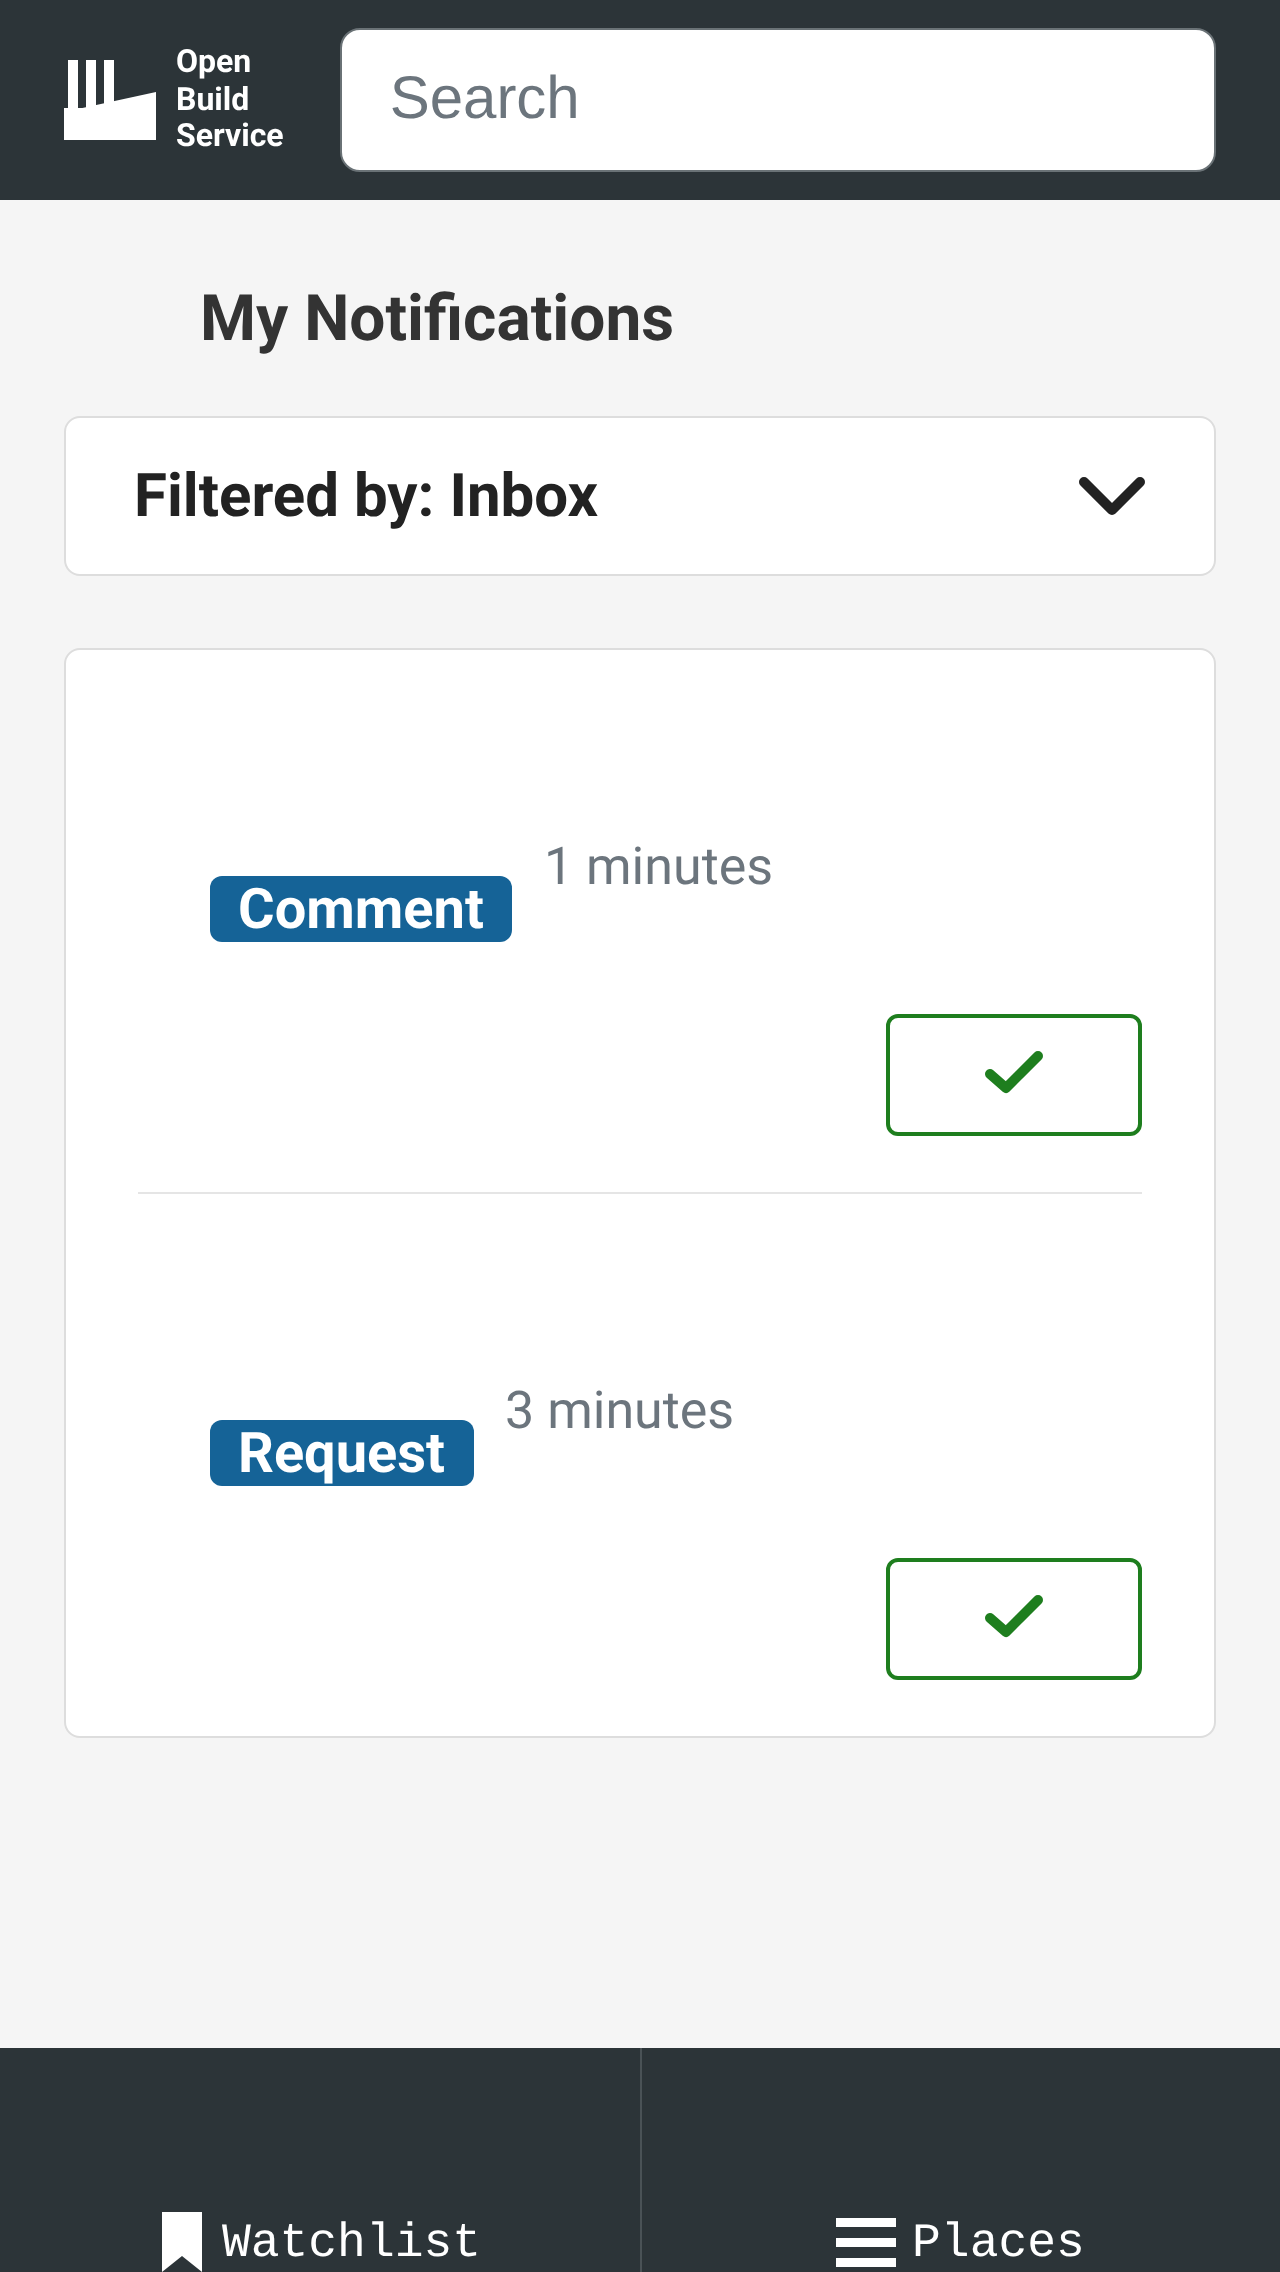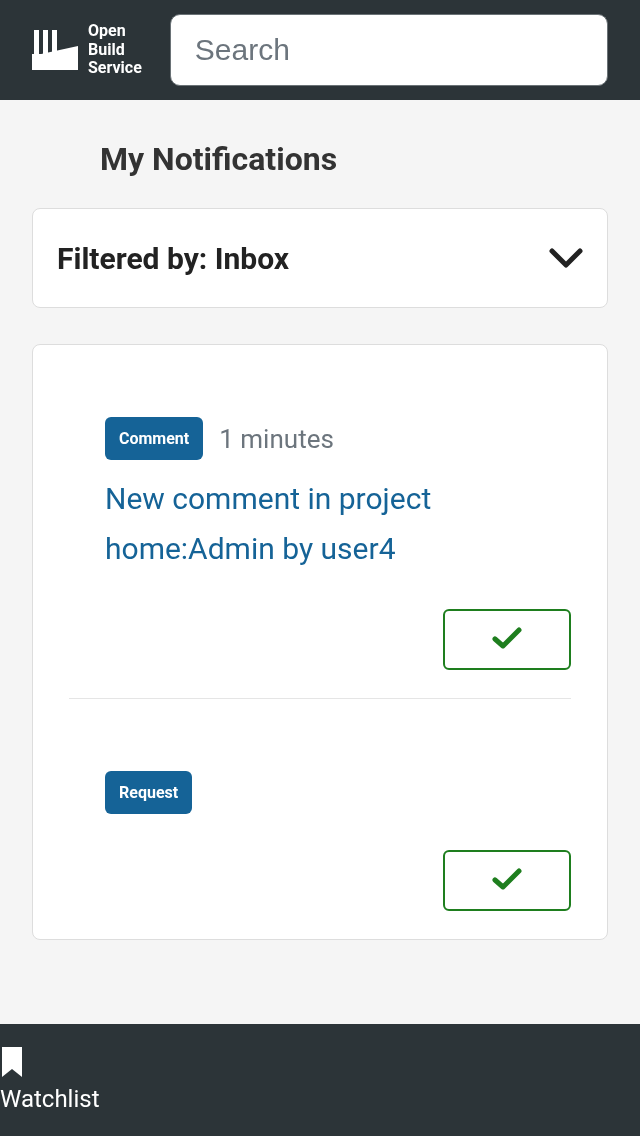--- a/index.html
+++ b/index.html
@@ -60,25 +60,25 @@
       font-weight: 700;
       color: #333;
       padding: 40px 32px 30px 100px;
     }
     
     .filter-box {
       margin: 0 32px;
       background: #fff;
       border: 1px solid #ddd;
       border-radius: 8px;
-      height: 100px;
+      height: 80px;
       display: flex;
       align-items: center;
       justify-content: space-between;
-      padding: 0 24px;
+      padding: 0 34px;
       cursor: pointer;
     }
     .filter-text {
       font-size: 30px;
       font-weight: 700;
       color: #222;
     }
     .chevron-icon {
       font-size: 0;
     }
@@ -101,23 +101,24 @@
     .notif-meta {
       display: flex;
       align-items: center;
       gap: 16px;
       margin-bottom: 14px;
     }
     .badge {
       background: #156397;
       color: #fff;
       font-weight: 700;
-      font-size: 16px;
-      padding: 12px 14px;
+      font-size: 28px;
+      padding: 0 14px;
       border-radius: 6px;
+      margin-top: 41px;
     }
     .time {
       color: #6c757d;
       font-size: 26px;
     }
     .notif-link {
       color: #156397;
       font-size: 30px;
       line-height: 1.65;
       text-decoration: none;
@@ -146,26 +147,26 @@
       bottom: 0;
       left: 0;
       right: 0;
       height: 112px;
       background: #2c3438;
       display: flex;
     }
     .nav-item {
       flex: 1;
       display: flex;
-      flex-direction: column;
-      align-items: flex-start;
+      align-items: flex-end;
       justify-content: center;
       gap: 8px;
       color: #fff;
       cursor: pointer;
+      font-family: Liberation Mono, monospace;
     }
     .nav-item + .nav-item {
       border-left: 1px solid #4a5256;
     }
     .nav-icon {
       height: 30px;
       display: flex;
       align-items: center;
       justify-content: center;
     }
@@ -209,35 +210,35 @@
   </span>
 </div>
 
 <div class="notif-list">
 
   <div class="notif-item">
     <div class="notif-meta">
       <span class="badge">Comment</span>
       <span class="time">1 minutes</span>
     </div>
-    <a class="notif-link">New comment in project home:Admin by user4</a>
     <div class="notif-actions">
       <button class="check-btn">
         <span>
           <svg width="30" height="22" viewBox="0 0 30 22">
             <polyline points="3,12 11,19 27,3" fill="none" stroke="#1e7e1e" stroke-width="5" stroke-linecap="round" stroke-linejoin="round"></polyline>
           </svg>
         </span>
       </button>
     </div>
   </div>
 
   <div class="notif-item">
     <div class="notif-meta">
       <span class="badge">Request</span>
+      <span class="time">3 minutes</span>
     </div>
     <div class="notif-actions">
       <button class="check-btn">
         <span>
           <svg width="30" height="22" viewBox="0 0 30 22">
             <polyline points="3,12 11,19 27,3" fill="none" stroke="#1e7e1e" stroke-width="5" stroke-linecap="round" stroke-linejoin="round"></polyline>
           </svg>
         </span>
       </button>
     </div>
@@ -247,13 +248,23 @@
 
 <div class="bottom-nav">
   <div class="nav-item">
     <span class="nav-icon">
       <svg width="24" height="30" viewBox="0 0 24 30">
         <path d="M2 0 L22 0 L22 30 L12 22 L2 30 Z" fill="#fff"></path>
       </svg>
     </span>
     <span class="nav-label">Watchlist</span>
   </div>
+  <div class="nav-item">
+    <span class="nav-icon">
+      <svg width="30" height="26" viewBox="0 0 30 26">
+        <rect x="0" y="1" width="30" height="4.5" fill="#fff"></rect>
+        <rect x="0" y="11" width="30" height="4.5" fill="#fff"></rect>
+        <rect x="0" y="21" width="30" height="4.5" fill="#fff"></rect>
+      </svg>
+    </span>
+    <span class="nav-label">Places</span>
+  </div>
 </div>
 
 </body></html>

